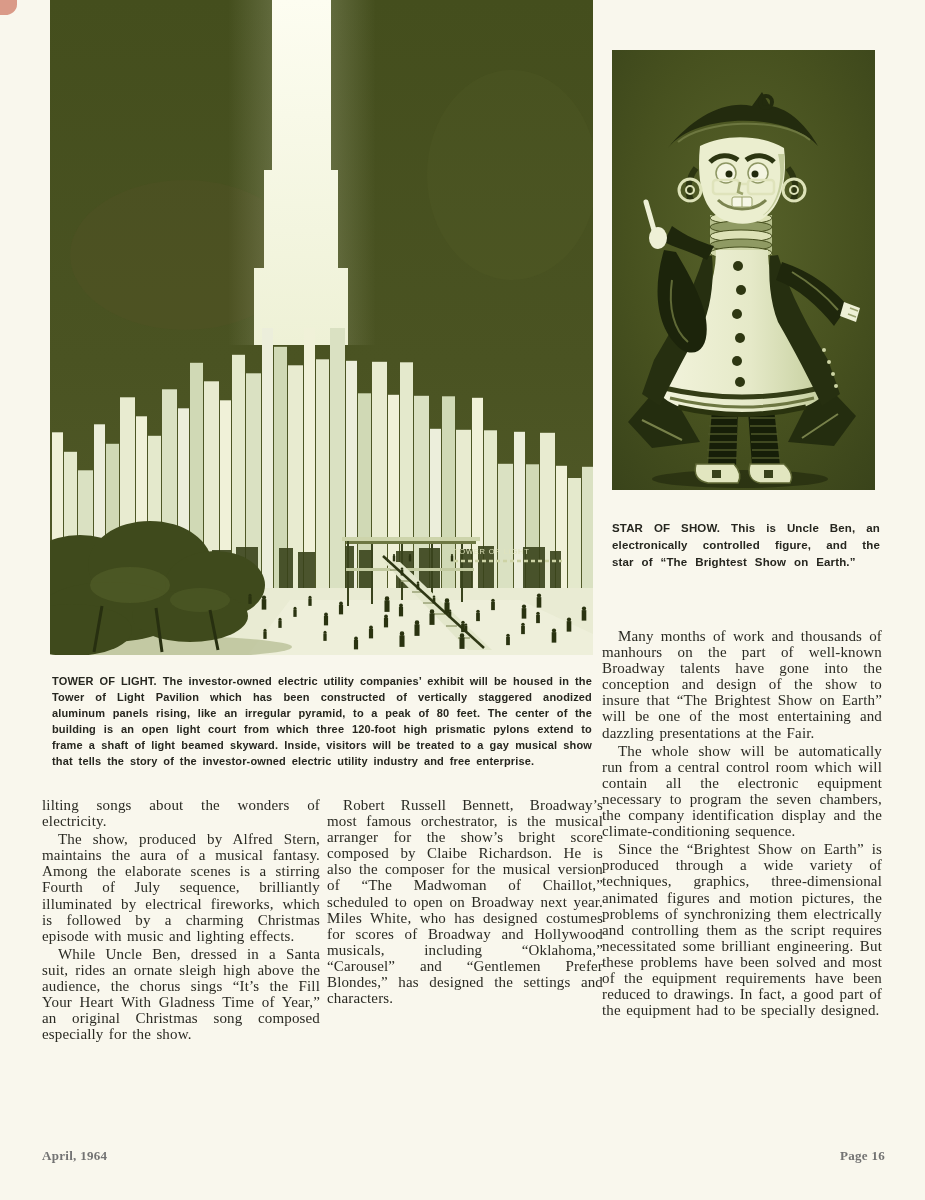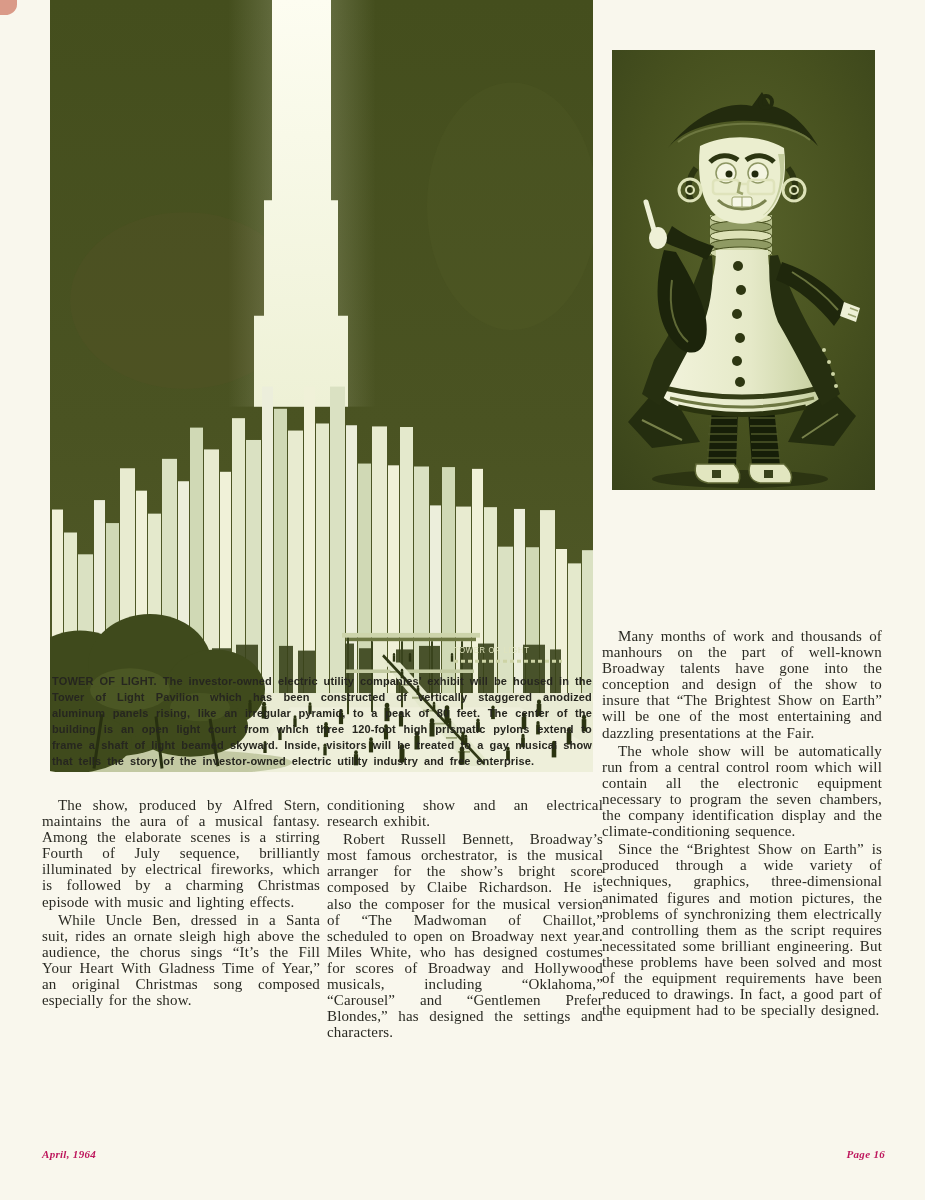--- a/index.html
+++ b/index.html
@@ -1,38 +1,38 @@
 <!DOCTYPE html>
 <html><head>
 <meta charset="utf-8">
 <style>
   html,body{margin:0;padding:0;background:#f9f7ed;}
   .page{position:relative;width:925px;height:1200px;background:#f9f7ed;overflow:hidden;
         font-family:"Liberation Serif","DejaVu Serif",serif;}
   .red-mark{position:absolute;left:0;top:0;width:17px;height:15px;
         background:rgba(193,79,53,.55);border-bottom-right-radius:70%;}
   figure{margin:0;padding:0;position:absolute;}
-  .tower-photo{left:50px;top:0;width:543px;height:772px;}
+  .tower-photo{left:50px;top:0;width:543px;height:655px;}
   .ben-photo{left:612px;top:50px;width:263px;height:440px;}
   .ph{display:block;width:100%;height:100%;}
   .caption{position:absolute;font-family:"Liberation Sans",sans-serif;font-weight:700;
         color:#26261f;text-align:justify;}
   .tower-caption{left:52px;top:662px;width:540px;font-size:11px;line-height:16.1px;
         word-spacing:2.6px;letter-spacing:.15px;}
   .ben-caption{left:612px;top:508px;width:268px;font-size:11.5px;line-height:17px;
         word-spacing:4.5px;letter-spacing:.15px;}
   .col{position:absolute;font-size:15px;line-height:16.1px;color:#2a2a23;
         text-align:justify;letter-spacing:.15px;word-spacing:1.5px;}
   .col p{margin:0 0 2px 0;text-indent:16px;}
   .col p.noindent{text-indent:0;}
   .col1{left:42px;top:797px;width:278px;height:350px;}
   .col2{left:327px;top:797px;width:276px;height:350px;}
   .col3{left:602px;top:628px;width:280px;height:515px;}
-  .footer{position:absolute;top:1148px;font-style:italic;font-weight:700;
-        font-size:11px;color:#be185d;letter-spacing:.3px;}
+  .footer{position:absolute;top:1148px;font-weight:700;
+        font-size:13px;color:#737373;letter-spacing:.3px;}
   .footer-left{left:42px;}
   .footer-right{right:40px;}
 </style>
 </head>
 <body>
 
 <div class="page">
 
   <div class="red-mark"></div>
 
@@ -420,27 +420,31 @@
         <rect x="120" y="147" width="20" height="10" rx="2" fill="#f6f7e6" stroke="#9aa26b" stroke-width="1"></rect>
         <line x1="130" y1="147" x2="130" y2="157" stroke="#9aa26b" stroke-width="1"></line>
         <circle cx="78" cy="140" r="11" fill="none" stroke="#dde2b8" stroke-width="3"></circle>
         <circle cx="78" cy="140" r="4" fill="none" stroke="#dde2b8" stroke-width="2"></circle>
         <circle cx="182" cy="140" r="11" fill="none" stroke="#dde2b8" stroke-width="3"></circle>
         <circle cx="182" cy="140" r="4" fill="none" stroke="#dde2b8" stroke-width="2"></circle>
       </g>
     </svg>
   </figure>
 
+  <p class="caption ben-caption">
+    <strong>STAR OF SHOW.</strong>
+    <span>This is Uncle Ben, an electronically controlled figure, and the star of “The Brightest Show on Earth.”</span>
+  </p>
 
   <div class="col col1" id="col1">
+      <p class="noindent">lilting songs about the wonders of electricity.</p>
       <p>The show, produced by Alfred Stern, maintains the aura of a musical fantasy. Among the elaborate scenes is a stirring Fourth of July sequence, brilliantly illuminated by electrical fireworks, which is followed by a charming Christmas episode with music and lighting effects.</p>
       <p>While Uncle Ben, dressed in a Santa suit, rides an ornate sleigh high above the audience, the chorus sings “It’s the Fill Your Heart With Gladness Time of Year,” an original Christmas song composed especially for the show.</p>
     </div>
   <div class="col col2" id="col2">
-      <p class="noindent">conditioning show and an electrical research exhibit.</p>
       <p>Robert Russell Bennett, Broadway’s most famous orchestrator, is the musical arranger for the show’s bright score composed by Claibe Richardson. He is also the composer for the musical version of “The Madwoman of Chaillot,” scheduled to open on Broadway next year. Miles White, who has designed costumes for scores of Broadway and Hollywood musicals, including “Oklahoma,” “Carousel” and “Gentlemen Prefer Blondes,” has designed the settings and characters.</p>
     </div>
   <div class="col col3" id="col3">
       <p>Many months of work and thousands of manhours on the part of well-known Broadway talents have gone into the conception and design of the show to insure that “The Brightest Show on Earth” will be one of the most entertaining and dazzling presentations at the Fair.</p>
       <p>The whole show will be automatically run from a central control room which will contain all the electronic equipment necessary to program the seven chambers, the company identification display and the climate-conditioning sequence.</p>
       <p>Since the “Brightest Show on Earth” is produced through a wide variety of techniques, graphics, three-dimensional animated figures and motion pictures, the problems of synchronizing them electrically and controlling them as the script requires necessitated some brilliant engineering. But these problems have been solved and most of the equipment requirements have been reduced to drawings. In fact, a good part of the equipment had to be specially designed.</p>
     </div>
 
   <div class="footer footer-left">April, 1964</div>
   <div class="footer footer-right">Page 16</div>

